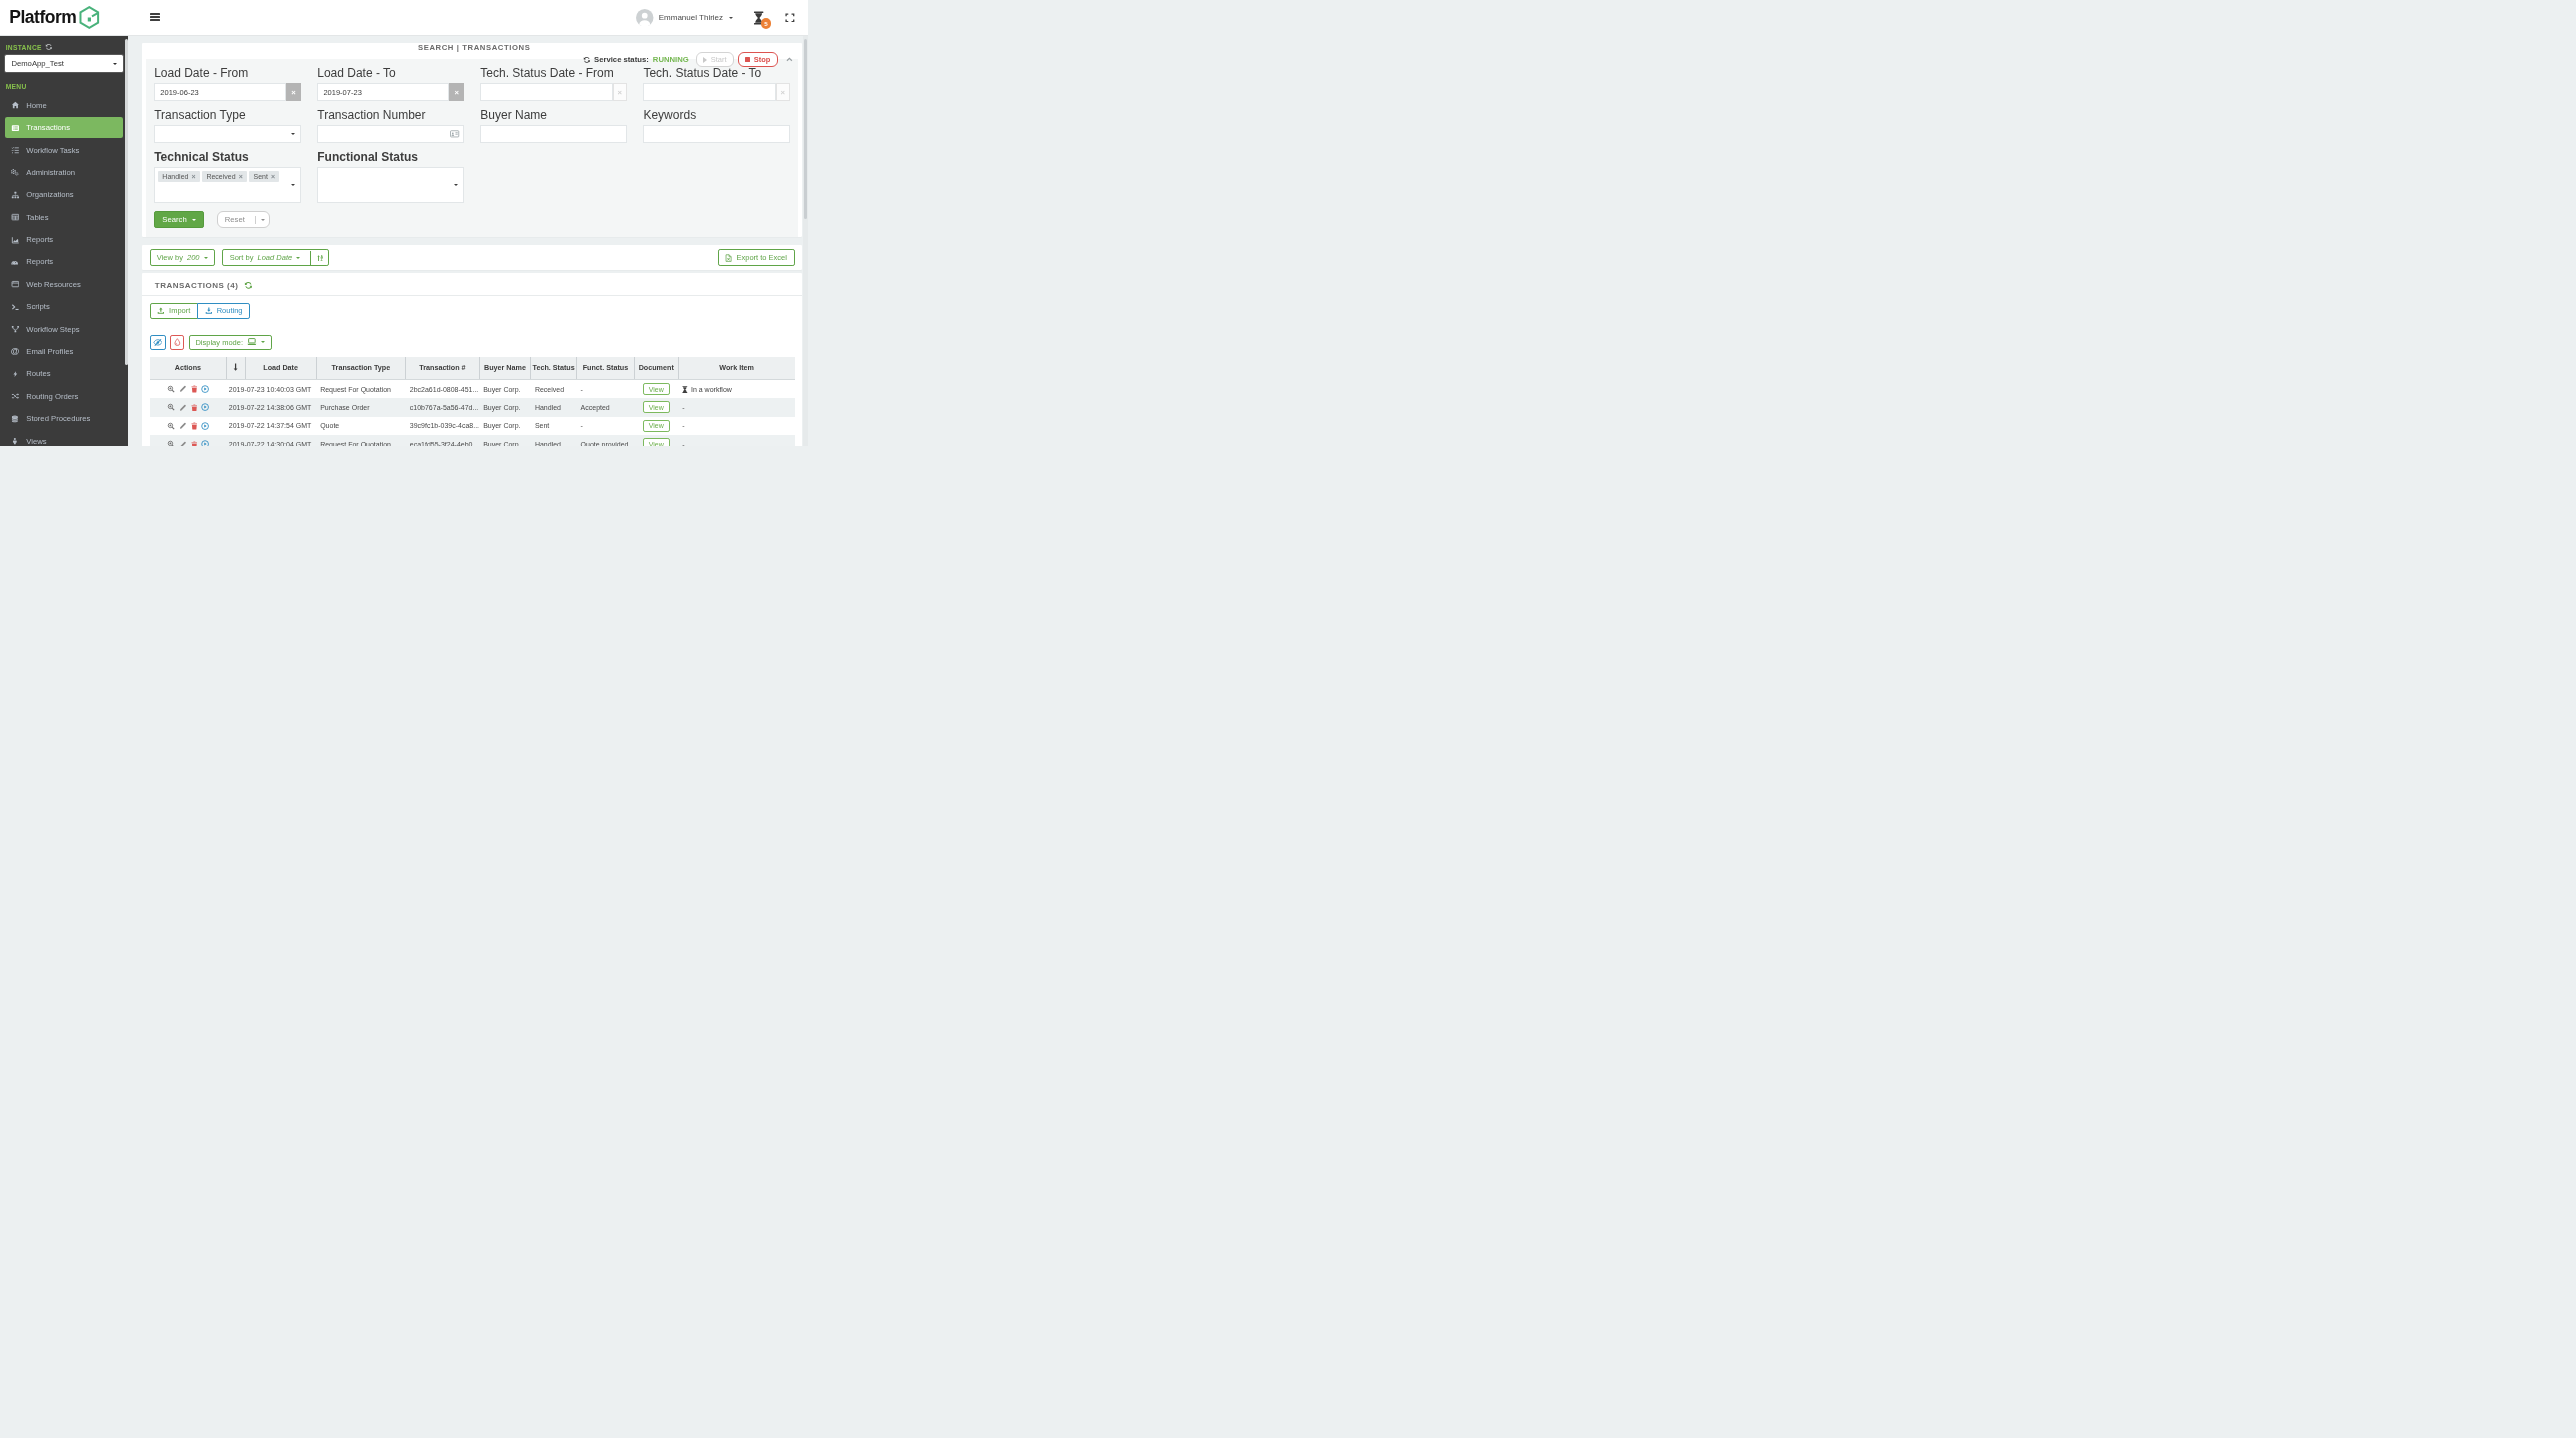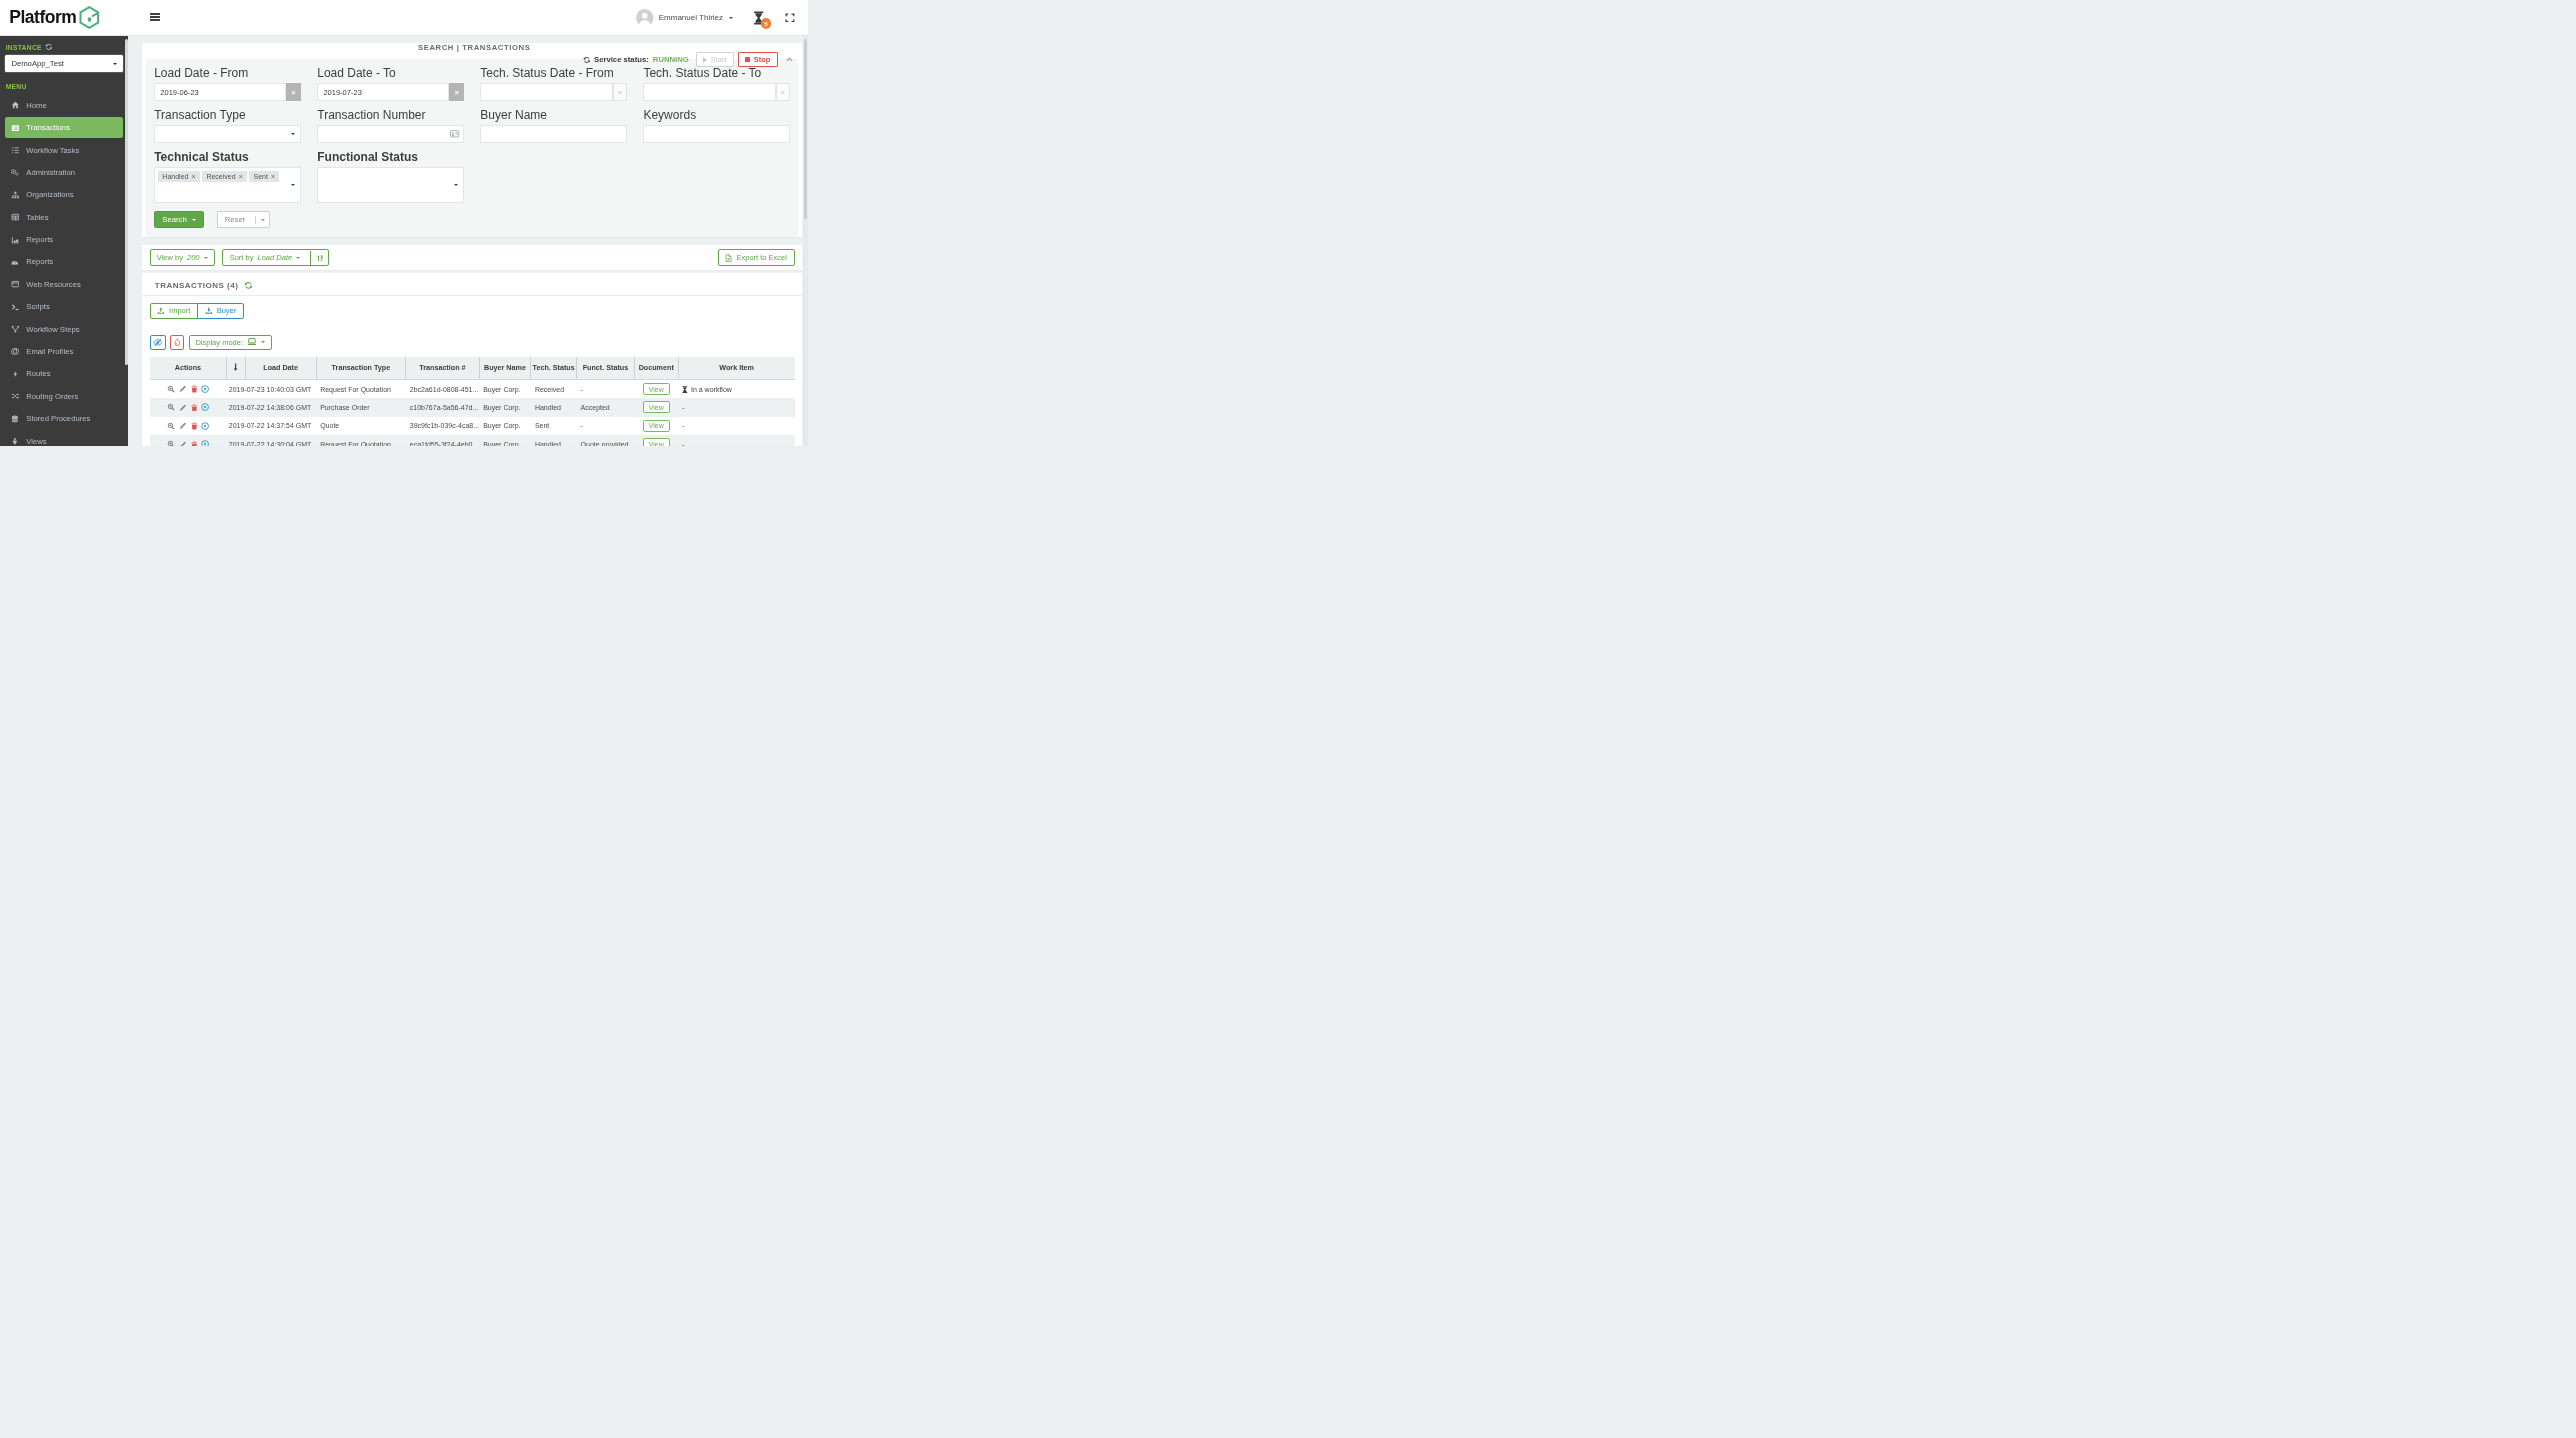--- a/index.html
+++ b/index.html
@@ -42,21 +42,21 @@
   
   .main { position:absolute; top:36px; left:128px; right:0; bottom:0; padding:7.2px 6.2px 0 14.4px; }
   .panel { background:#fff; border-radius:1px; box-shadow:0 0.5px 0.5px rgba(0,0,0,.04); }
 
   .panel-titlebar { height:16px; display:flex; align-items:center; padding:0 8.2px 0 12.4px;flex-direction:column; }
   .panel-title { font-size:7.7px; font-weight:bold; color:#6b6b6b; letter-spacing:0.6px; }
   .service-cluster { margin-left:auto; display:flex; align-items:center; gap:4.1px; }
   .service-label { font-size:7.7px; font-weight:bold; color:#3c3c3c; display:flex; align-items:center; gap:3.6px; }
   .service-label .refresh { color:#333; }
   .service-value { font-size:7.7px; font-weight:bold; color:#76b852; margin-right:3.1px; }
-  .btn { border-radius:1px; background:#fff; font-family:inherit; font-size:7.5px; cursor:pointer; display:inline-flex; align-items:center; gap:3.6px; }
+  .btn { border-radius:6px; background:#fff; font-family:inherit; font-size:7.5px; cursor:pointer; display:inline-flex; align-items:center; gap:3.6px; }
   .start-btn { border:0.5px solid #d4d4d4; color:#c9c9c9; padding:2.1px 6.2px; cursor:default; }
   .play-shape { width:0; height:0; border:3.1px solid transparent; border-left:4.6px solid currentColor; border-right:0; display:inline-block; }
   .stop-btn { border:0.8px solid #dc5350; color:#dc4f4c; padding:2.1px 6.2px; font-weight:bold; }
   .stop-square { width:5.2px; height:5.2px; background:#dc5350; display:inline-block; border-radius:0.5px; }
   .collapse-btn { color:#9aa0a3; margin-left:3.1px; display:flex; cursor:pointer; }
 
   
   .form-area { margin:0 3.6px 3.6px 3.6px; background:#f4f6f6; padding:7.2px 8.2px 8.2px 8.2px; }
   .form-grid { display:grid; grid-template-columns:repeat(4,1fr); column-gap:16.5px; row-gap:7.2px; }
   .flabel { font-size:12px; color:#3d3d3d; margin-bottom:3.1px; }
@@ -558,21 +558,21 @@
           </span>
           <span>Import</span>
         </button>
         <button class="btn exp-btn">
           <span>
             <svg width="7.7" height="7.7" viewBox="0 0 16 16" fill="currentColor">
               <path d="M8 9.8 4.4 5.6 6.8 5.6 6.8 1.2 9.2 1.2 9.2 5.6 11.6 5.6Z"></path>
               <path d="M1.5 10.4v3.6h13v-3.6h-2v1.6h-9v-1.6Z"></path>
             </svg>
           </span>
-          <span>Buyer</span>
+          <span>Routing</span>
         </button>
       </div>
       <div class="tx-buttons-row2">
         <span class="sq-btn eye-btn">
           <span>
             <svg width="9.8" height="8.8" viewBox="0 0 18 16" fill="none" stroke="currentColor" stroke-width="1.5">
               <path d="M1.5 8 C3.5 4.6 6 3.1 9 3.1 s5.5 1.5 7.5 4.9 C14.5 11.4 12 12.9 9 12.9 S3.5 11.4 1.5 8Z"></path>
               <circle cx="9" cy="8" r="2.3" fill="currentColor" stroke="none"></circle>
               <path d="M3.2 13.8 14.8 2.2" stroke-width="1.9"></path>
             </svg>

